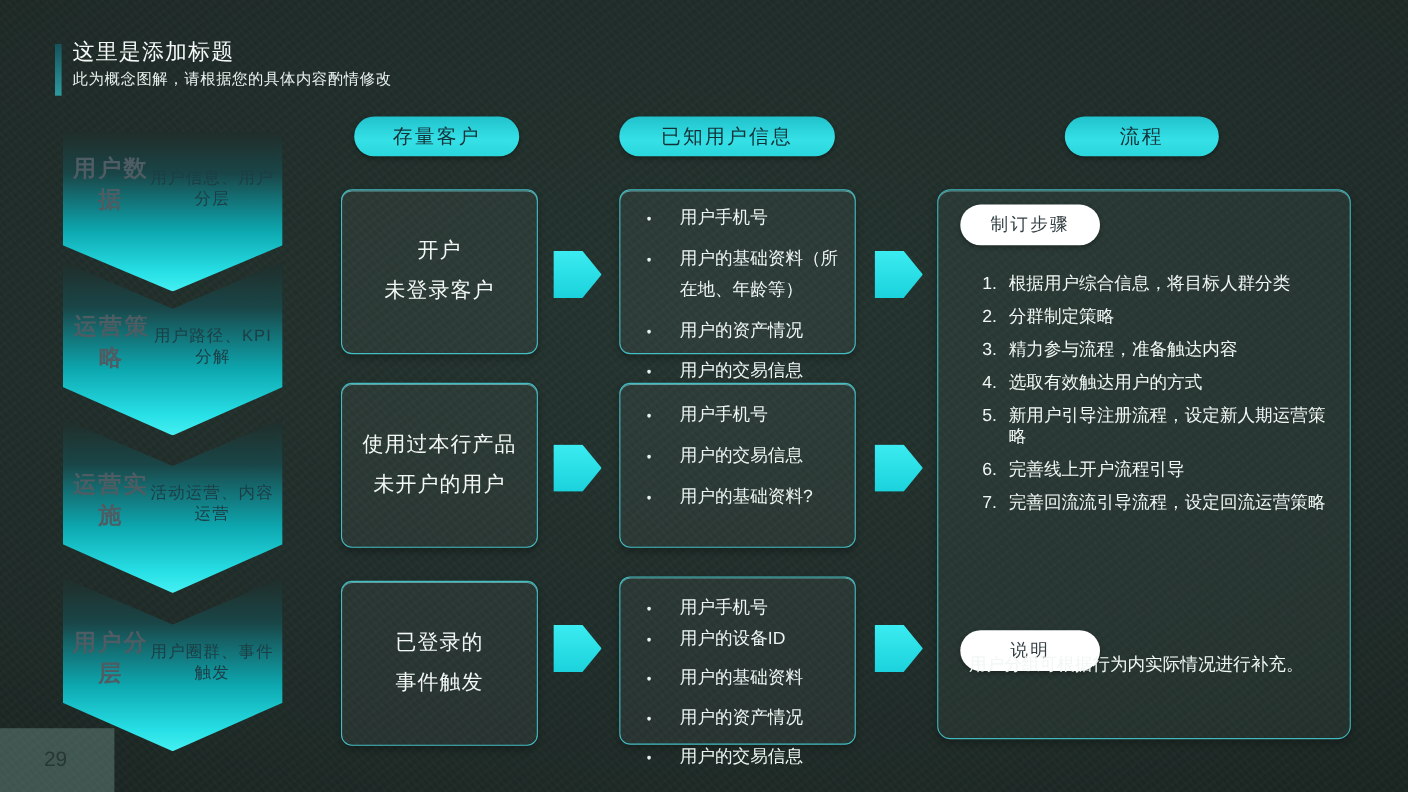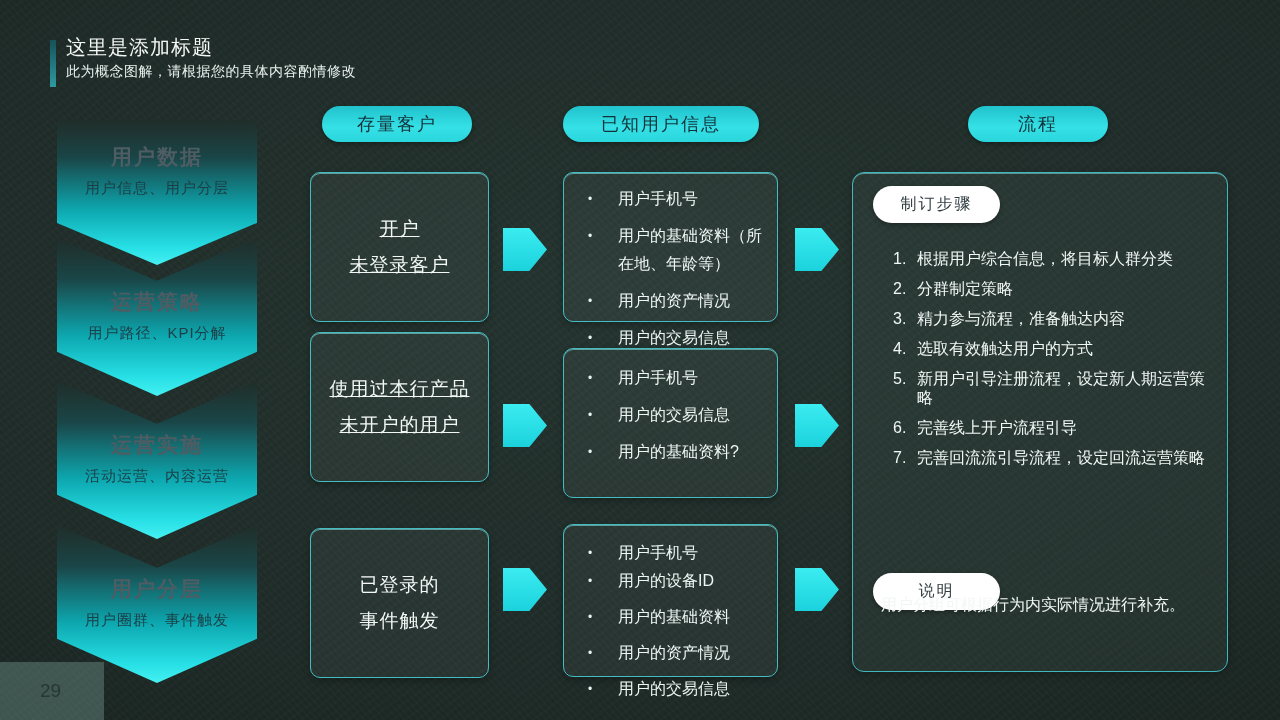--- a/index.html
+++ b/index.html
@@ -28,21 +28,21 @@
     color:#f4f8f6; font-size:20px; font-weight:normal; letter-spacing:1px;
   }
   .page-subtitle {
     position:absolute; left:66px; top:63px;
     color:#e9f1ee; font-size:14px; letter-spacing:0.5px;
   }
 
   
   .chev {
     position:absolute; left:57px; width:200px;
-    display:flex; flex-direction:column; align-items:center; justify-content:center;
+    display:flex; align-items:center; justify-content:center;
     text-align:center;
     background:linear-gradient(180deg, rgba(33,46,42,0.95) 0%, rgba(26,72,74,0.95) 26%, #0da7af 62%, #27e0e6 88%, #45f0f2 100%);
     filter:drop-shadow(0 4px 5px rgba(0,0,0,0.35));
   }
   .chev.first { clip-path:polygon(0 0,100% 0,100% 71%,50% 100%,0 71%); }
   .chev.notch { clip-path:polygon(0 0,50% 27%,100% 0,100% 72%,50% 100%,0 72%); }
   .chev-title {
     font-size:21px; font-weight:bold; color:#4e5c63; letter-spacing:2px; margin-bottom:8px;
   }
   .chev-sub { font-size:15px; color:#1c3e46; letter-spacing:1px; }
@@ -140,25 +140,25 @@
   </div>
   <div class="chev notch" style="top:525px;height:158px;">
     <div class="chev-title">用户分层</div>
     <div class="chev-sub">用户圈群、事件触发</div>
   </div>
 
   <div class="pill" style="left:322px;top:106px;width:150px;">存量客户</div>
   <div class="pill" style="left:563px;top:106px;width:196px;">已知用户信息</div>
   <div class="pill" style="left:968px;top:106px;width:140px;">流程</div>
 
-  <div class="node-box client-box" style="top:172px;text-decoration:underline;">
+  <div class="node-box client-box" style="top:172px;">
     <div>开户</div>
     <div>未登录客户</div>
   </div>
-  <div class="node-box client-box" style="top:332px;text-decoration:underline;">
+  <div class="node-box client-box" style="top:348px;">
     <div>使用过本行产品</div>
     <div>未开户的用户</div>
   </div>
   <div class="node-box client-box" style="top:528px;">
     <div>已登录的</div>
     <div>事件触发</div>
   </div>
 
   <div class="arrow" style="left:503px;top:228px;"></div>
   <div class="arrow" style="left:503px;top:404px;"></div>

